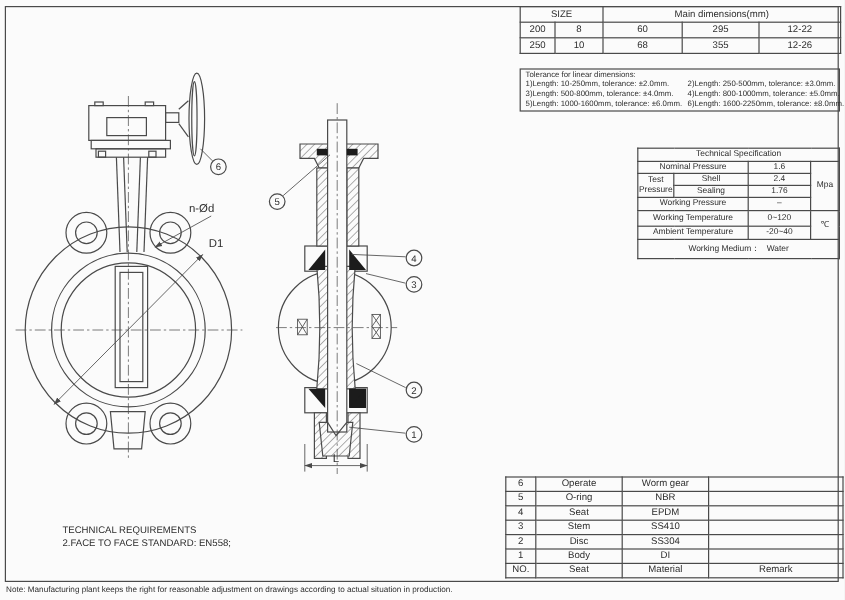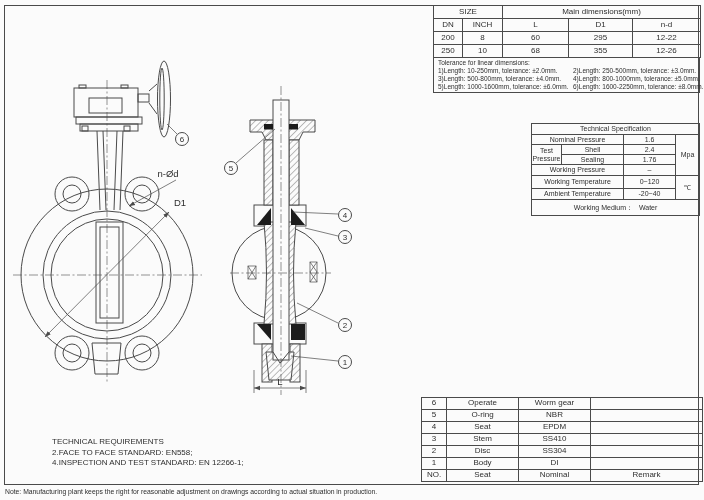--- a/index.html
+++ b/index.html
@@ -229,27 +229,20 @@
         <col style="width:66px">
         <col style="width:64px">
         <col style="width:68px">
       </colgroup>
     <tbody>
         <tr class="r13">
       <td colspan="2">SIZE</td>
       <td colspan="3">Main dimensions(mm)</td>
     </tr>
     <tr class="r13">
-      <td>DN</td>
-      <td>INCH</td>
-      <td>L</td>
-      <td>D1</td>
-      <td>n-d</td>
-    </tr>
-    <tr class="r13">
       <td>200</td>
       <td>8</td>
       <td>60</td>
       <td>295</td>
       <td>12-22</td>
     </tr>
     <tr class="r13">
       <td>250</td>
       <td>10</td>
       <td>68</td>
@@ -358,27 +351,26 @@
     </tr>
     <tr class="r12">
       <td>1</td>
       <td>Body</td>
       <td>DI</td>
       <td></td>
     </tr>
     <tr class="r12">
       <td>NO.</td>
       <td>Seat</td>
-      <td>Nominal</td>
+      <td>Material</td>
       <td>Remark</td>
     </tr>
   </tbody>
     </table>
 
   <div class="techreq">
     <div>TECHNICAL REQUIREMENTS</div>
     <div>2.FACE TO FACE STANDARD: EN558;</div>
-    <div>4.INSPECTION AND TEST STANDARD: EN 12266-1;</div>
   </div>
 
   <div class="footnote">Note: Manufacturing plant keeps the right for reasonable adjustment on drawings according to actual situation in production.</div>
 
 </div>
 
 </body></html>

